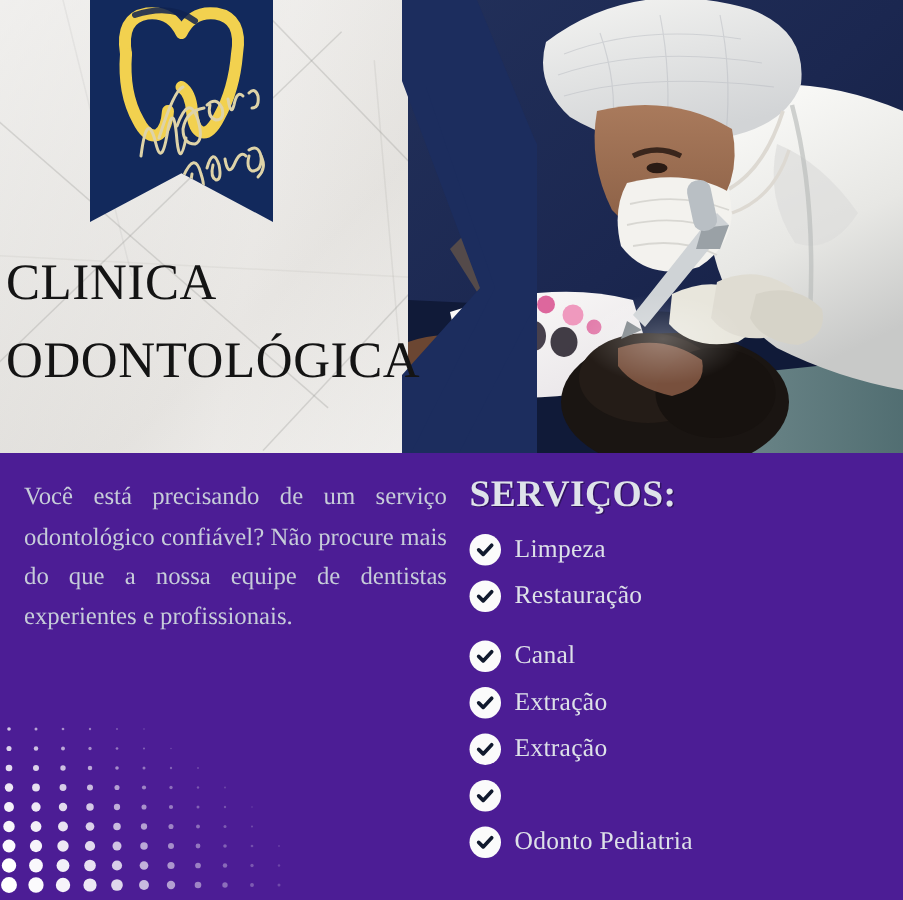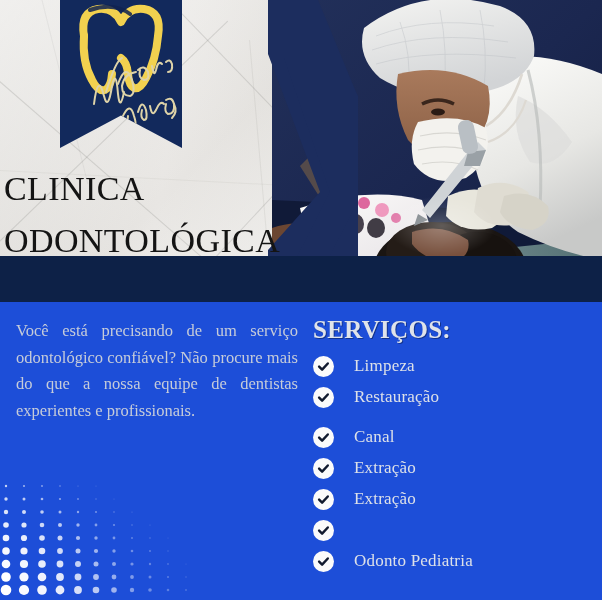--- a/index.html
+++ b/index.html
@@ -11,21 +11,21 @@
   }
   #flyer {
     position:relative;
     width:602px; height:600px;
     overflow:hidden;
   }
 
   
   .header {
     position:absolute; left:0; top:0;
-    width:602px; height:256px;
+    width:602px; height:302px;
     overflow:hidden;
     background:#84cc16;
   }
   .header-bg {
     position:absolute; inset:0;
     background:
       linear-gradient(135deg, rgba(255,255,255,.55) 0%, rgba(208,206,203,.15) 42%, rgba(255,255,255,.5) 70%, rgba(198,196,193,.3) 100%),
       linear-gradient(100deg,#dedcd8 0%,#eceae7 30%,#e3e1dd 58%,#f0eeeb 80%,#d9d7d3 100%);
   }
   .crease {
@@ -78,21 +78,21 @@
     font-size:34px;
     line-height:1.52;
     letter-spacing:.4px;
     white-space:pre-line;
   }
 
   
   .bodysec {
     position:absolute; left:0; top:302px;
     width:602px; height:298px;
-    background:#1d4ed8;
+    background:#4c1d95;
     overflow:hidden;
     padding-left:36px;
   }
 
   .halftone {
     position:absolute; left:0; bottom:0;
     width:240px; height:120px;
   }
 
   .pitch {
@@ -127,21 +127,21 @@
   .srv-head {
     color:#dfe3ea;
     font-size:25px;
     font-weight:bold;
     letter-spacing:.3px;
     margin-bottom:9px;
     text-shadow:1px 1px 0 rgba(0,0,0,.35);
   }
   .srv-list { list-style:none; }
   .srv-item {
-    display:flex; align-items:center; gap:20px;
+    display:flex; align-items:center; gap:9px;
     margin-bottom:5px;
     height:26px;
   }
   .srv-item.gap { margin-top:14px; }
   .tick {
     flex:0 0 auto;
     width:21px; height:21px;
     border-radius:50%;
     background:#fbfbfb;
     display:flex; align-items:center; justify-content:center;

